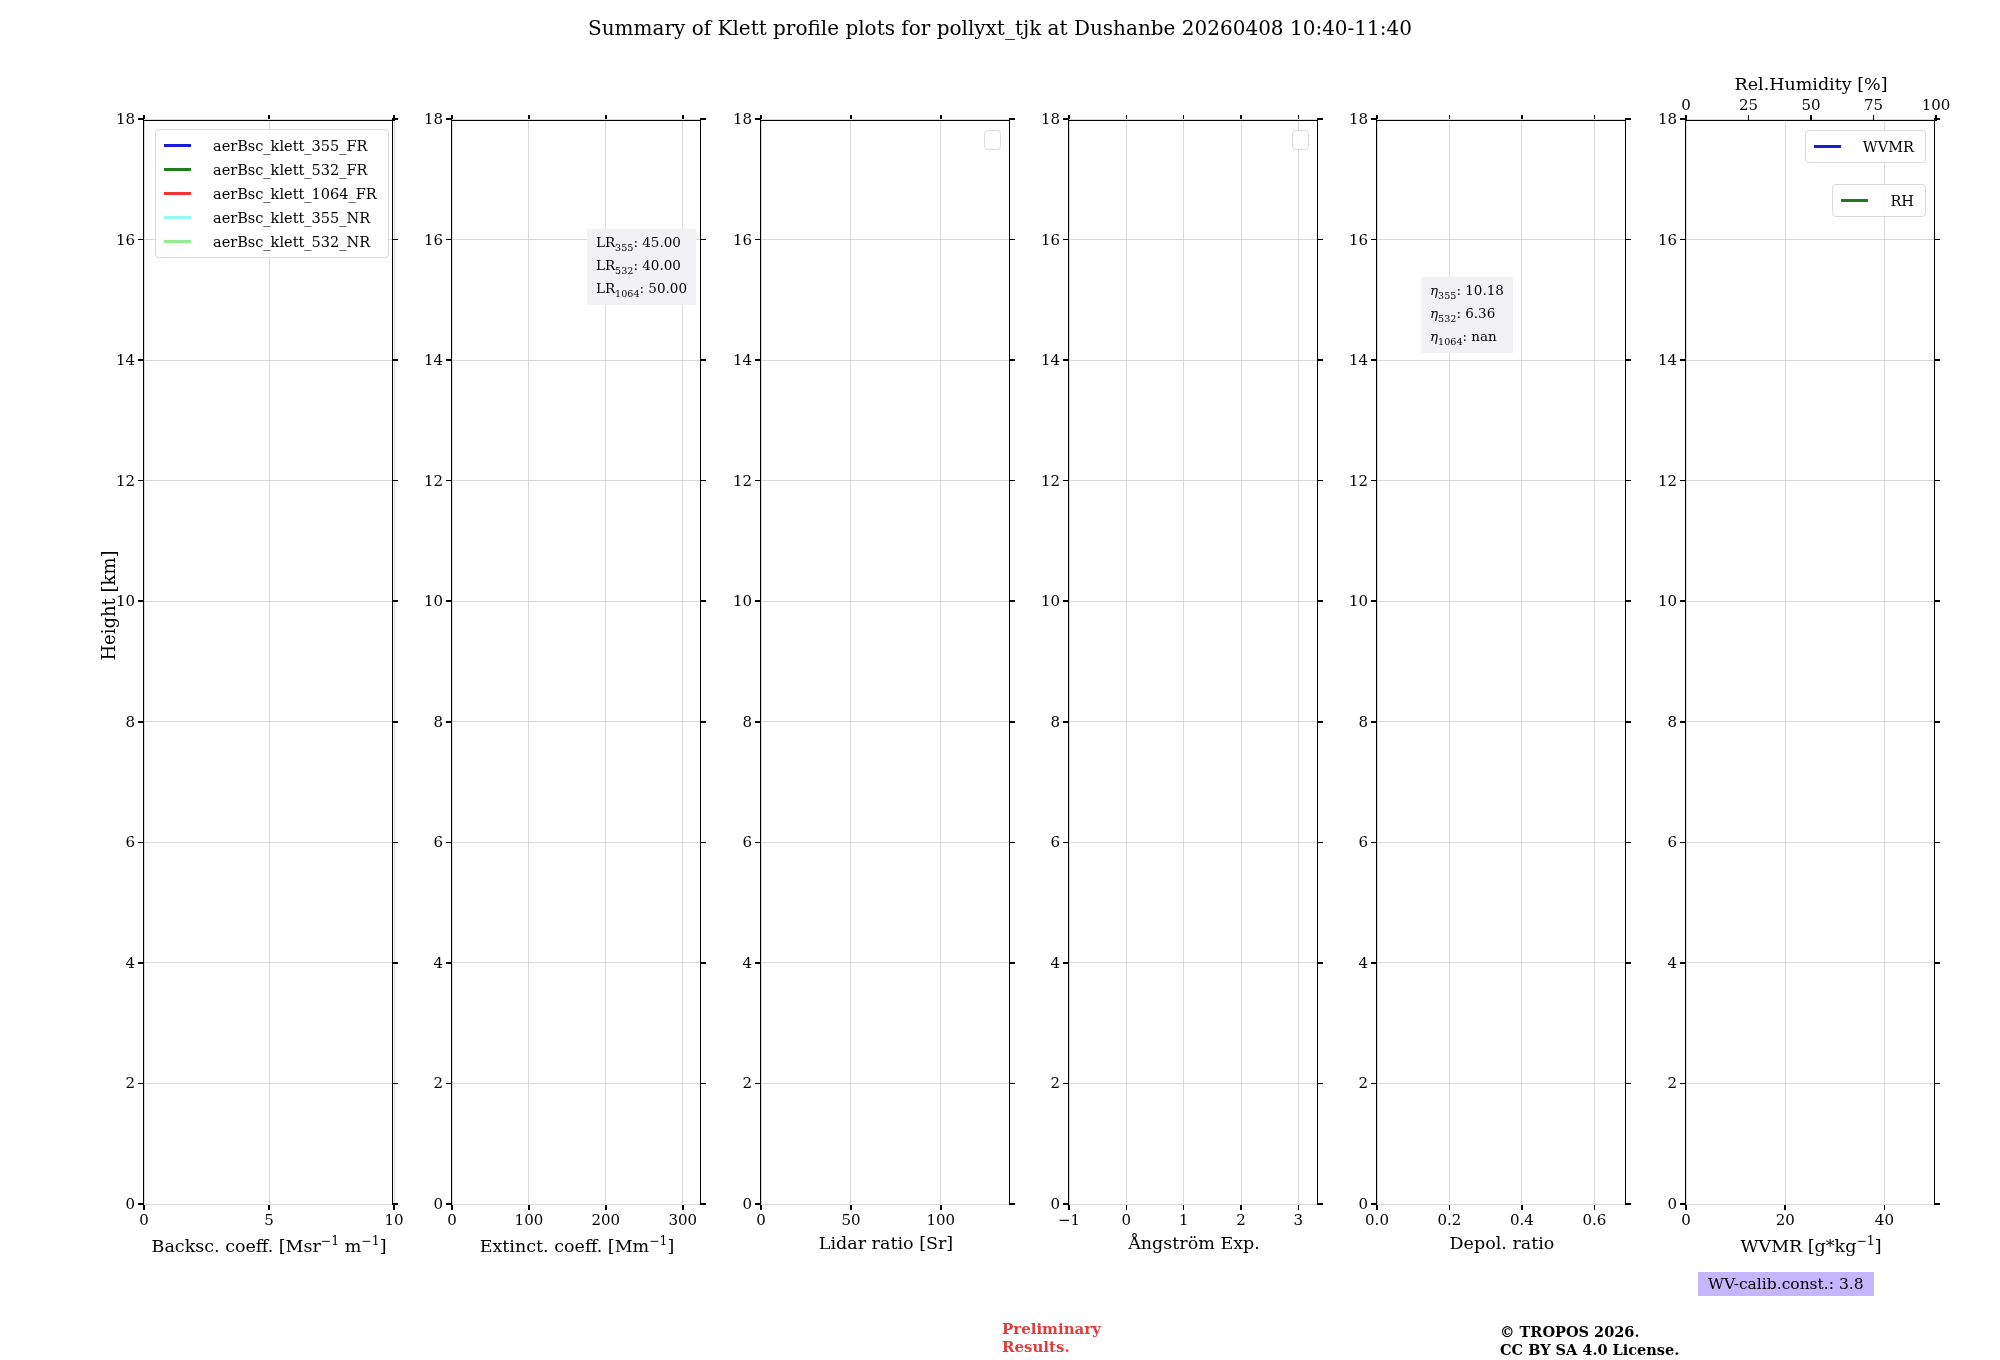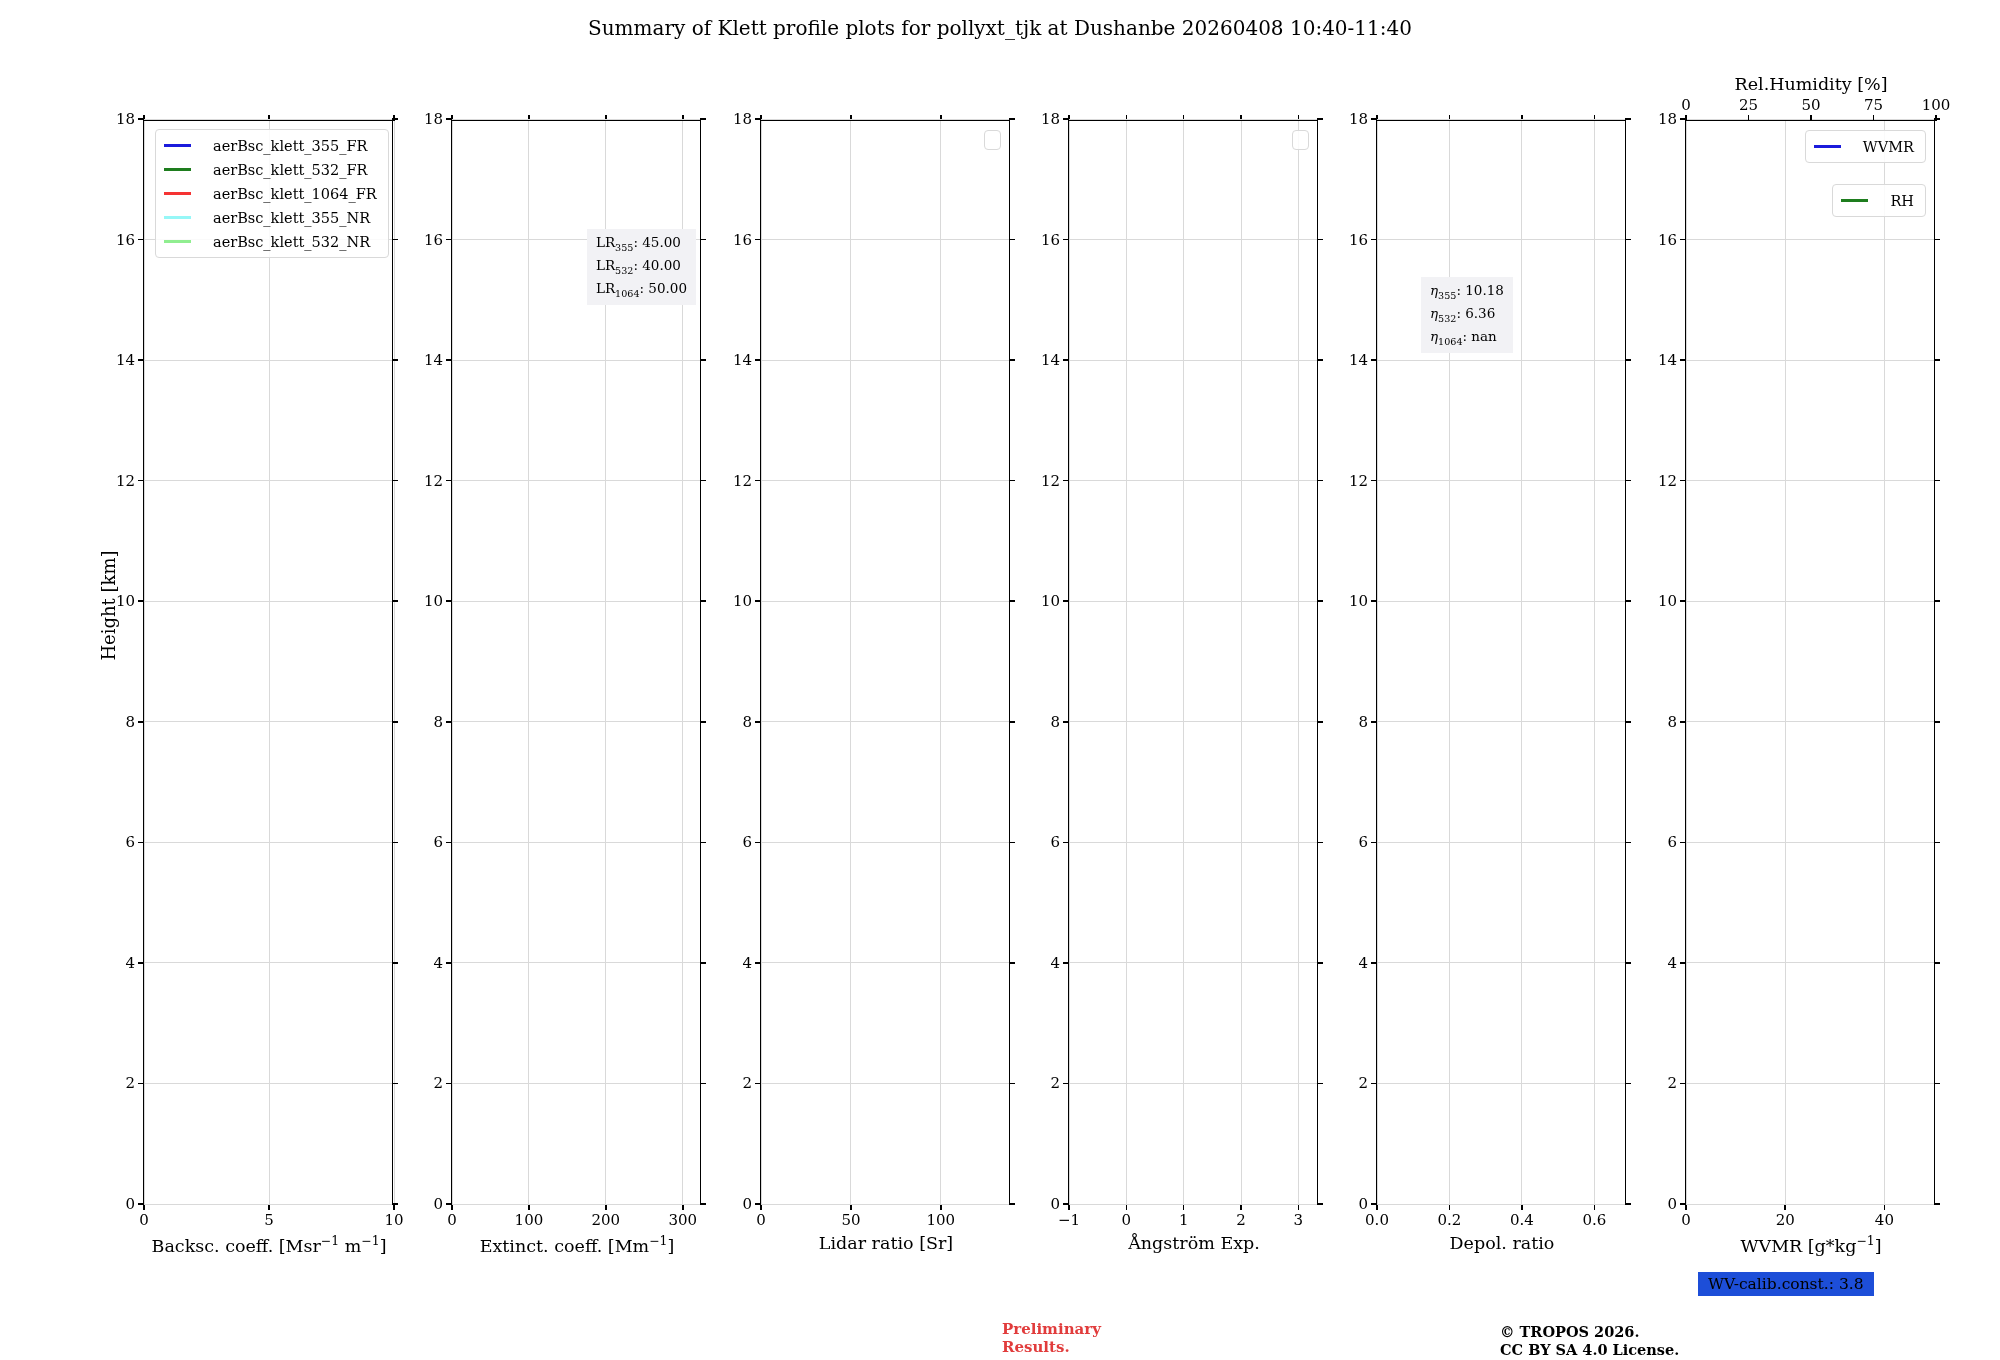--- a/index.html
+++ b/index.html
@@ -32,21 +32,21 @@
   .ann{position:absolute;background:#f2f2f5;padding:3px 9px;font-size:13.5px;line-height:1.62;white-space:nowrap;}
   sub,sup{font-size:71%;}
   .refbox{position:absolute;left:186px;top:1282px;background:#f3f3f6;padding:4px 10px;
           font-size:15px;line-height:1.55;}
   .refbox span{display:block;}
   .ccbadge{position:absolute;left:662px;top:1258px;}
   .prelim{position:absolute;left:1002px;top:1320px;color:#e13c3c;font-weight:bold;font-size:15px;line-height:1.2;}
   .prelim span{display:block;}
   .copyr{position:absolute;left:1500px;top:1323px;font-weight:bold;font-size:14.5px;line-height:1.25;}
   .copyr span{display:block;}
-  .wvcalib{position:absolute;left:1698px;top:1272px;background:#1d4ed8;padding:3px 10px;font-size:15.5px;}
+  .wvcalib{position:absolute;left:1698px;top:1272px;background:#c4b5fd;padding:3px 10px;font-size:15.5px;}
 </style>
 </head>
 <body>
 
 <div class="canvas">
 
   <div class="title">Summary of Klett profile plots for pollyxt_tjk at Dushanbe 20260408 10:40-11:40</div>
 
   <div class="ytitle">Height [km]</div>
 

